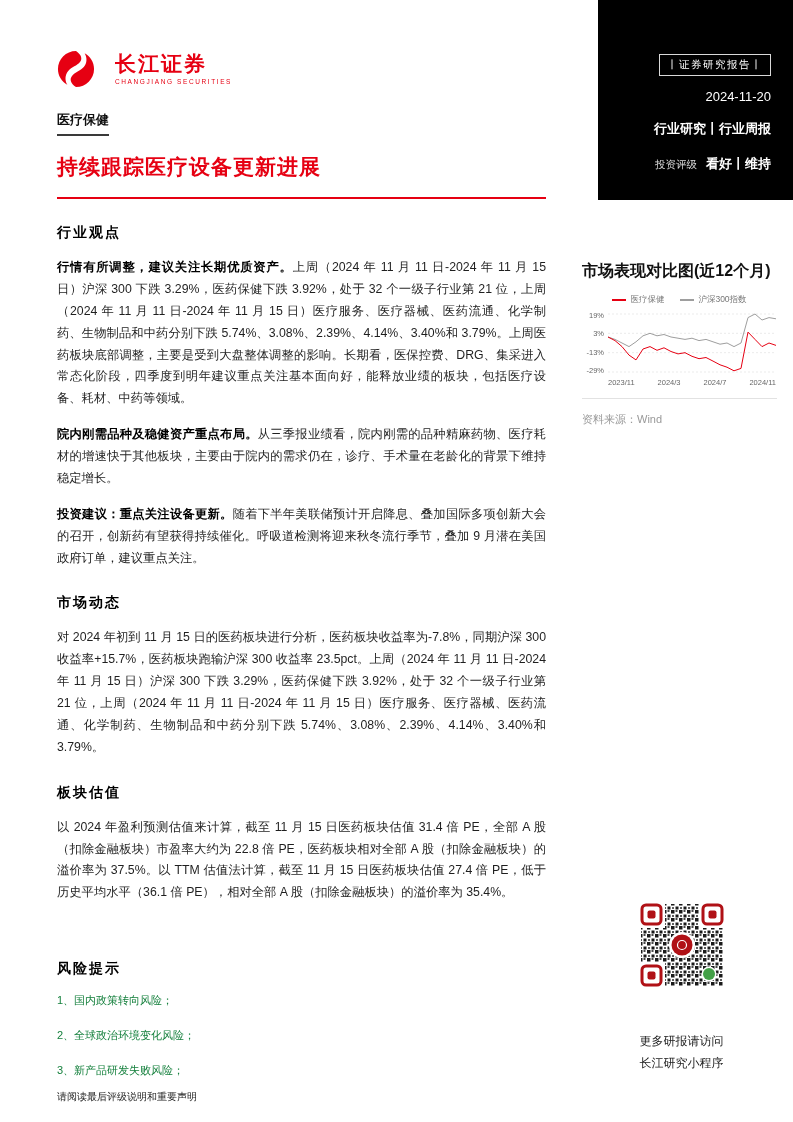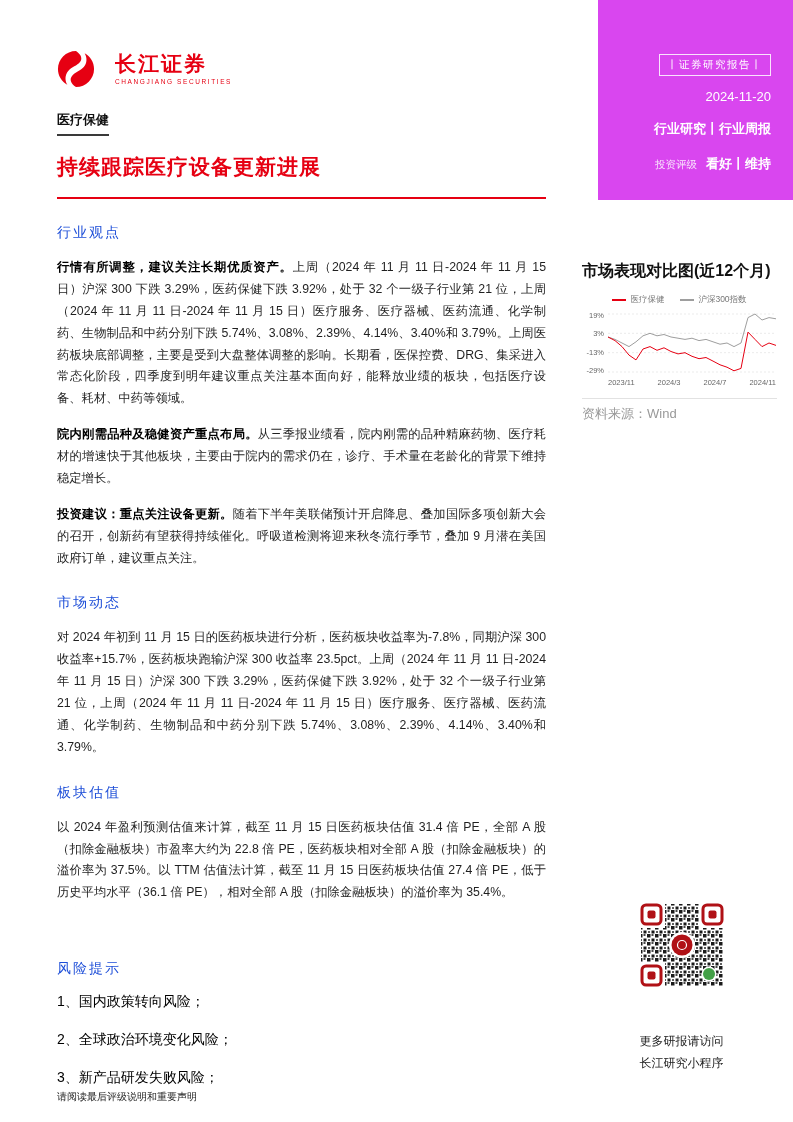--- a/index.html
+++ b/index.html
@@ -1,54 +1,54 @@
 <!DOCTYPE html>
 <html><head>
 <meta charset="utf-8">
 <style>
   * { margin:0; padding:0; box-sizing:border-box; }
   body { background:#e9e9e9; font-family:"Liberation Sans","DejaVu Sans",sans-serif; }
   .page { position:relative; width:793px; height:1122px; background:#ffffff; overflow:hidden; margin:0 auto; }
 
   
   .sidebar { position:absolute; top:0; right:0; width:223px; height:100%; }
-  .sidebar-red { height:200px; background:#d946ef; color:#fff; text-align:right; padding:54px 22px 0 0;margin-left:28px; }
+  .sidebar-red { height:200px; background:#000000; color:#fff; text-align:right; padding:54px 22px 0 0;margin-left:28px; }
   .report-badge { display:inline-block; border:1px solid rgba(255,255,255,.85); padding:3px 7px; font-size:10.5px; letter-spacing:1.5px; margin-bottom:13px; }
   .report-date { font-size:13px; margin-bottom:16px; }
   .report-cat { font-size:13px; font-weight:bold; margin-bottom:17px; }
   .rating-row { font-size:13px; font-weight:bold; }
   .rating-label { font-size:10.5px; font-weight:normal; opacity:.85; margin-right:9px; }
 
   .chart-block { padding:14px 16px 0 12px; }
   .chart-title { font-size:16px; font-weight:bold; color:#111; margin-bottom:12px;margin-top:47px; }
   .legend { display:flex; justify-content:center; gap:16px; align-items:center; font-size:8.5px; color:#777; margin-bottom:5px; }
   .legend-item { display:flex; align-items:center; gap:4px; }
   .legend-swatch { display:inline-block; width:14px; height:2px; background:#ccc; }
   .plot-row { display:flex; }
   .y-ticks { display:flex; flex-direction:column; justify-content:space-between; height:64px; width:26px; padding-right:4px; font-size:7.5px; color:#666; text-align:right; }
   .x-ticks { display:flex; justify-content:space-between; width:168px; margin:3px 0 0 26px; font-size:7.5px; color:#666; }
-  .source { margin-top:11px; padding-top:6px; border-top:1px solid #e2e2e2; font-size:13px; color:#999; }
+  .source { margin-top:11px; padding-top:13px; border-top:1px solid #e2e2e2; font-size:11px; color:#999; }
 
   .qr-block { position:absolute; top:902px; left:0; width:100%; text-align:center; }
   .qr-block svg { display:block; margin:0 auto 42px; }
   .qr-text { font-size:12px; color:#222; line-height:22px; }
 
   
   .main { position:absolute; left:57px; top:0; width:489px; padding-top:50px; }
   .logo { display:flex; align-items:center; gap:20px; margin-bottom:22px; }
   .logo-cn { font-family:"Liberation Serif","DejaVu Serif",serif; font-size:21px; font-weight:bold; color:#E60012; letter-spacing:2px; line-height:1.1; }
   .logo-en { font-size:6.5px; color:#E60012; letter-spacing:1.6px; margin-top:2px; }
   .industry { display:inline-block; font-size:13px; font-weight:bold; color:#111; padding-bottom:5px; border-bottom:2px solid #3a3a3a; margin-bottom:15px; }
   .doc-title { font-size:21px; font-weight:bold; color:#E60012; margin:2px 0 16px; letter-spacing:1px; }
   .title-rule { height:2px; background:#E60012; margin-bottom:8px; }
-  .sec-heading { font-size:14px; font-weight:normal; color:#1d4ed8; letter-spacing:2px; margin:25px 0 15px; }
+  .sec-heading { font-size:14px; font-weight:bold; color:#000000; letter-spacing:2px; margin:25px 0 15px; }
   .para { font-size:12.3px; line-height:1.78; color:#1f1f1f; text-align:justify; margin:0 0 14px; }
   .para b { color:#000; }
   .sec-risks { margin-top:56px; }
-  .risk-item { font-size:14px; color:#000000; margin-bottom:20px; }
+  .risk-item { font-size:11px; color:#15803d; margin-bottom:20px; }
   .footer { position:absolute; left:57px; bottom:18px; font-size:10px; color:#222; }
 </style>
 </head>
 <body>
 
 <div class="page">
 
   <aside class="sidebar">
     <div class="sidebar-red">
       <div>

